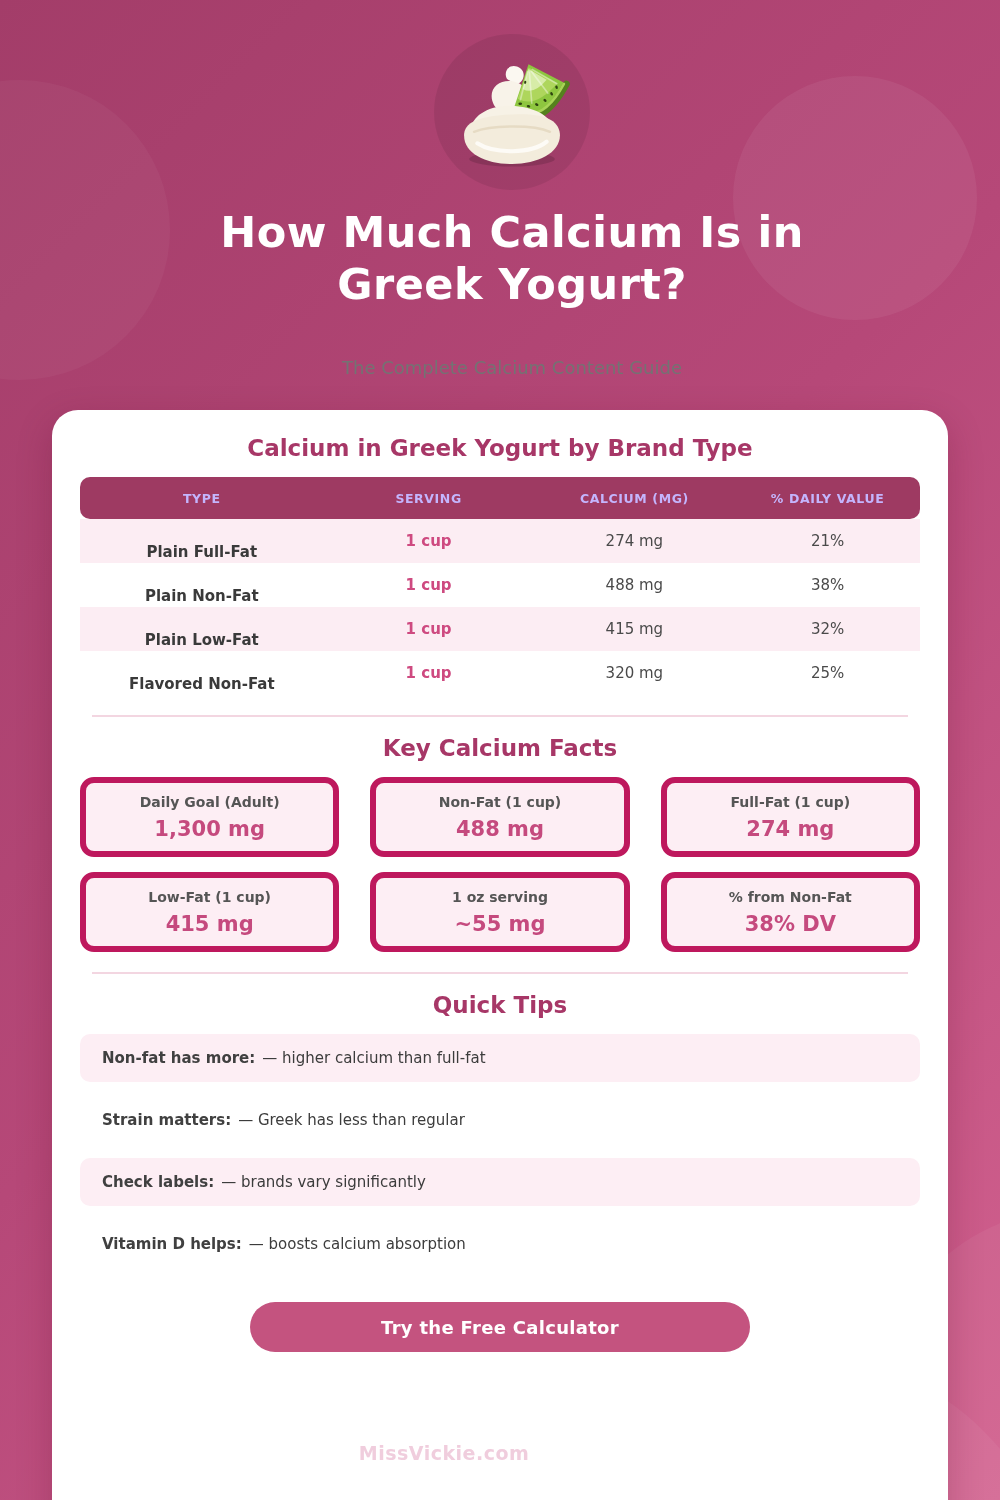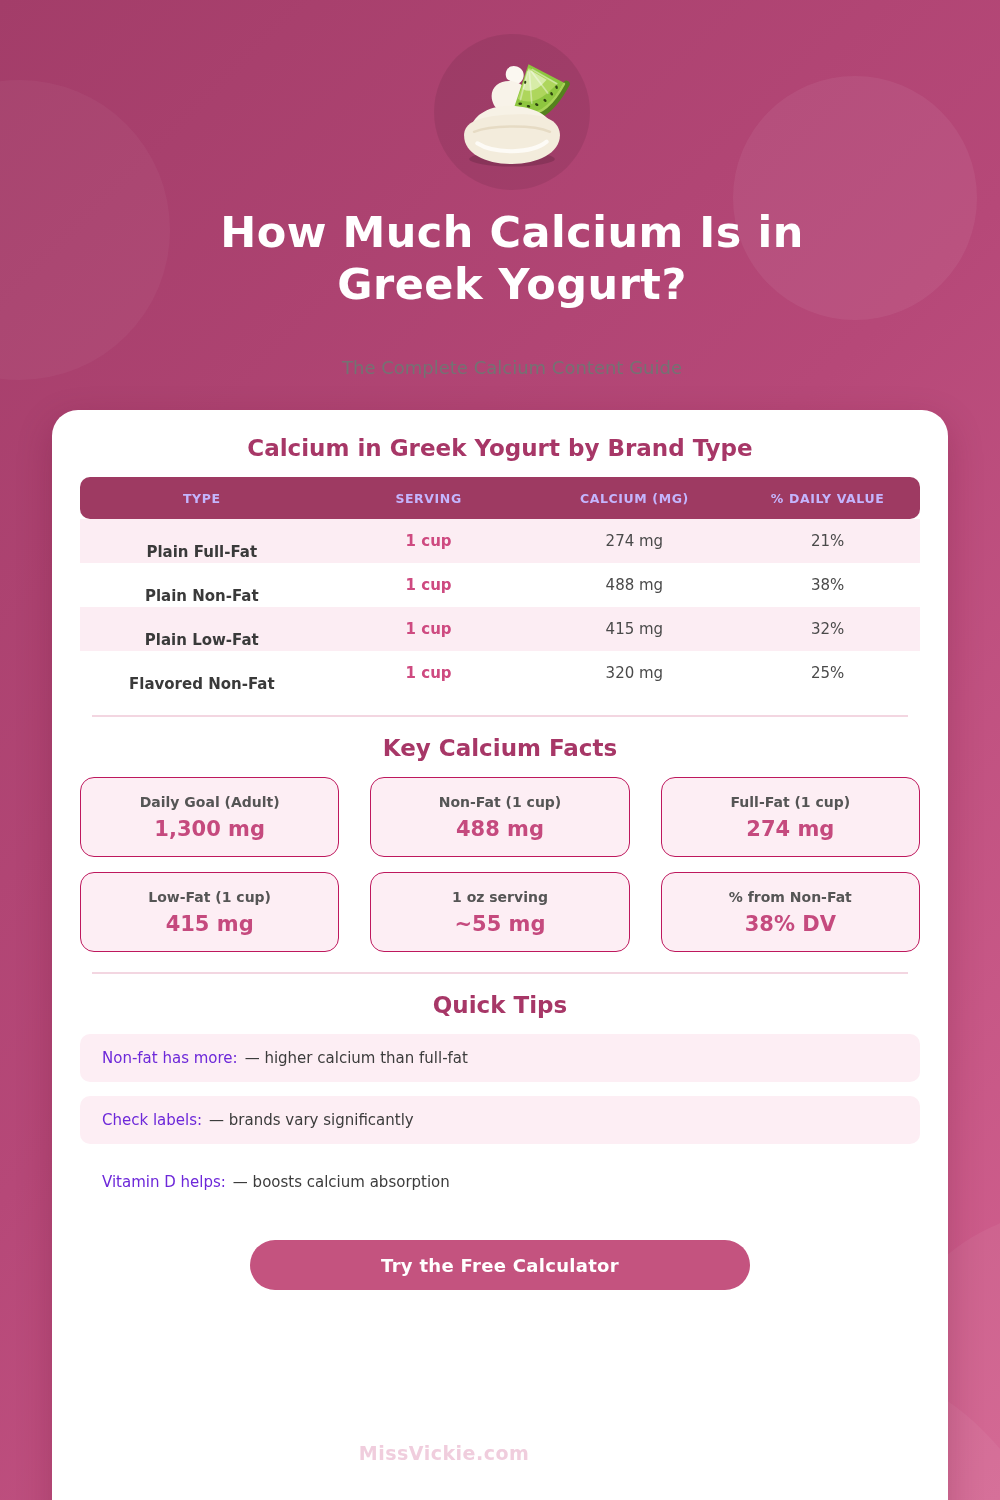--- a/index.html
+++ b/index.html
@@ -52,34 +52,34 @@
   }
   .trow.alt { background: #fcedf3; }
   .cell-type    { font-weight: bold; color: #3a3a3a; margin-top: 22px; }
   .cell-serving { font-weight: bold; color: #ce4a80; }
   .cell-value   { color: #4a4a4a; }
 
   hr.divider { border: none; border-top: 2px solid #f3d6e1; margin: 20px 12px 18px; }
 
   .stats { display: grid; grid-template-columns: repeat(3, 1fr); gap: 15px 31px; }
   .stat-card {
-    background: #fdeef4; border: 1px solid #be185d; border-radius: 14px;
+    background: #fdeef4; border: 6px solid #be185d; border-radius: 14px;
     height: 80px; display: flex; flex-direction: column;
     align-items: center; justify-content: center; text-align: center;
   }
   .stat-label { font-size: 14px; font-weight: bold; color: #555555; margin-bottom: 7px; }
   .stat-value { font-size: 21px; font-weight: bold; color: #c54a7e; }
 
   .tips { display: flex; flex-direction: column; gap: 14px; }
   .tip {
     height: 48px; display: flex; align-items: center;
     padding: 0 22px; border-radius: 10px; font-size: 15px; color: #3c3c3c;
   }
   .tip.highlight { background: #fdeef4; }
-  .tip .tip-lead { color: #6d28d9; font-weight: normal; margin-right: 7px; white-space: nowrap; }
+  .tip .tip-lead { color: #404040; font-weight: bold; margin-right: 7px; white-space: nowrap; }
 
   .cta-button {
     display: block; margin: 34px auto 1px; width: 500px; height: 50px;
     border: none; border-radius: 25px; background: #c4537f;
     color: #ffffff; font-size: 18px; font-weight: bold;
     font-family: inherit; cursor: pointer; letter-spacing: 0.3px;
   }
 
   footer {
     position: absolute; left: 0; top: 1442px; width: 888px;
@@ -209,20 +209,24 @@
 
   <hr class="divider">
 
   <h2 class="section-heading">Quick Tips</h2>
 
   <div class="tips">
     <div class="tip highlight">
       <span class="tip-lead">Non-fat has more:</span>
       <span class="tip-text">— higher calcium than full-fat</span>
     </div>
+    <div class="tip">
+      <span class="tip-lead">Strain matters:</span>
+      <span class="tip-text">— Greek has less than regular</span>
+    </div>
     <div class="tip highlight">
       <span class="tip-lead">Check labels:</span>
       <span class="tip-text">— brands vary significantly</span>
     </div>
     <div class="tip">
       <span class="tip-lead">Vitamin D helps:</span>
       <span class="tip-text">— boosts calcium absorption</span>
     </div>
   </div>
 

